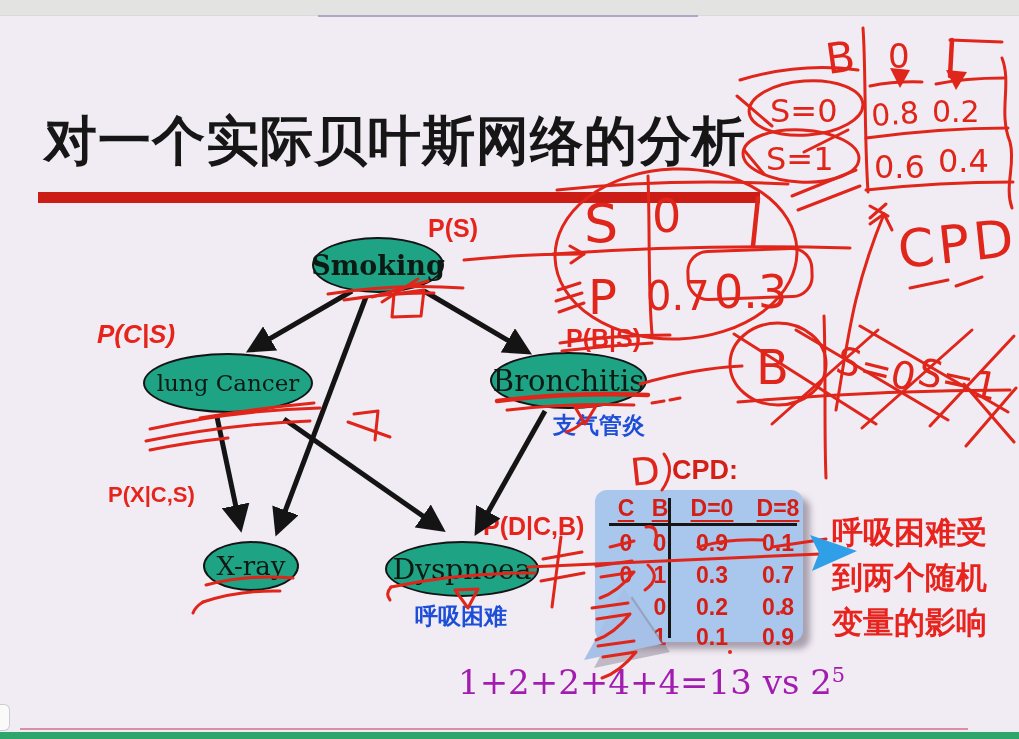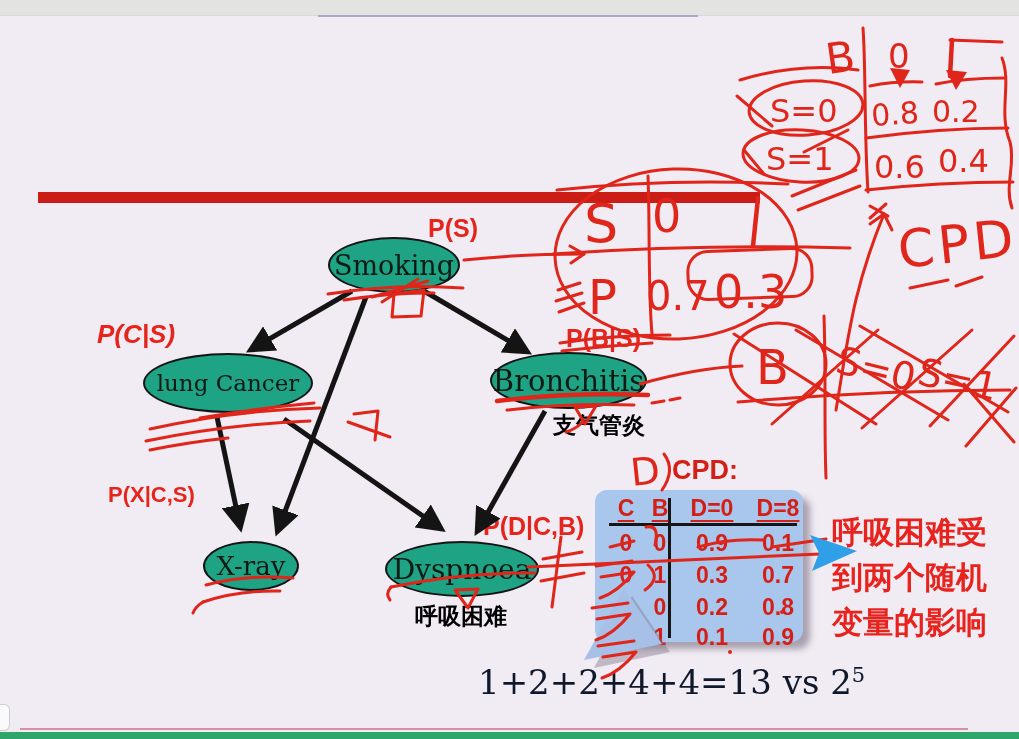--- a/index.html
+++ b/index.html
@@ -6,71 +6,72 @@
   #screen{position:relative;width:1019px;height:739px;background:#f1ebf3;overflow:hidden;
           font-family:"Liberation Sans",sans-serif;}
   .topband{position:absolute;left:0;top:0;width:1019px;height:15px;background:#e3e4e2;border-bottom:1px solid #dcd8de;}
   .topline{position:absolute;left:318px;top:15px;width:380px;height:2px;background:#b3a5c8;}
   .title{position:absolute;left:44px;top:106px;font-size:53px;font-weight:bold;color:#161616;letter-spacing:1px;white-space:nowrap;}
   .titlebar{position:absolute;left:38px;top:192px;width:722px;height:11px;background:#cb1d15;}
   .redlab{position:absolute;color:#e7241c;font-weight:bold;white-space:nowrap;}
   .node{position:absolute;display:flex;align-items:center;justify-content:center;
         background:#1fa385;border:2px solid #141414;border-radius:50%;
         font-family:"DejaVu Serif",serif;color:#0c1a14;z-index:2;}
-  .zh{position:absolute;color:#000000;font-weight:bold;font-size:23px;z-index:2;white-space:nowrap;}
+  .zh{position:absolute;color:#1d4ed8;font-weight:bold;font-size:23px;z-index:2;white-space:nowrap;}
   .svglayer{position:absolute;left:0;top:0;z-index:1;}
   .annlayer{position:absolute;left:0;top:0;z-index:5;pointer-events:none;}
   .cpdbox{position:absolute;left:595px;top:490px;width:208px;height:152px;background:#a9c6ec;
           border-radius:12px;box-shadow:7px 7px 6px rgba(110,100,118,.55);z-index:3;}
   .cpdrow{position:absolute;left:14px;display:flex;color:#d41f16;font-weight:bold;font-size:23px;}
   .cpdrow span{display:inline-block;text-align:center;}
   .c1{width:34px;}.c2{width:34px;}.c3{width:70px;}.c4{width:62px;}
   .cpdhead span{text-decoration:underline;text-underline-offset:4px;text-decoration-thickness:2px;}
   .vdiv{position:absolute;left:73px;top:8px;width:3px;height:140px;background:#161616;}
   .hdiv{position:absolute;left:14px;top:33px;width:188px;height:3px;background:#161616;}
   .cpdtitle{position:absolute;left:672px;top:455px;font-size:27px;font-weight:bold;color:#d41f16;z-index:3;}
   .callout{position:absolute;left:832px;top:510px;width:190px;color:#e8231d;font-weight:bold;
            font-size:31px;line-height:45px;z-index:4;white-space:nowrap;}
-  .formula{position:absolute;left:458px;top:662px;font-family:"DejaVu Serif",serif;font-size:34px;color:#0f172a;z-index:2;margin-left:20px;}
+  .formula{position:absolute;left:458px;top:662px;font-family:"DejaVu Serif",serif;font-size:34px;color:#a21caf;z-index:2;}
   .formula sup{font-size:21px;}
   .pinkline{position:absolute;left:20px;top:728px;width:948px;height:2px;background:#db8fa3;}
   .greenbar{position:absolute;left:0;top:732px;width:1019px;height:7px;background:#2ea56b;}
   .whitetab{position:absolute;left:0;top:704px;width:9px;height:25px;background:#fbfafb;border:1px solid #cfcccf;border-left:none;border-radius:0 6px 6px 0;}
   .ink path,.ink ellipse,.ink rect,.ink line{stroke:#e0251a;stroke-width:3;fill:none;stroke-linecap:round;stroke-linejoin:round;}
   .ink .thick{stroke-width:4.5;}
   .ink .fillred{fill:#e0251a;stroke:none;}
   .hw{fill:#e0251a;font-family:"DejaVu Sans",sans-serif;}
 </style>
 </head>
 <body>
 
 <div id="screen">
 
   <div class="topband"></div>
   <div class="topline"></div>
 
+  <div class="title">对一个实际贝叶斯网络的分析</div>
   <div class="titlebar"></div>
 
   <svg class="svglayer" width="1019" height="739" viewBox="0 0 1019 739">
     <defs>
       <marker id="ah" viewBox="0 0 10 10" refX="7.5" refY="5" markerWidth="5.6" markerHeight="5.6" orient="auto-start-reverse">
         <path d="M0,0 L10,5 L0,10 Z" fill="#141414"></path>
       </marker>
     </defs>
     <g stroke="#141414" stroke-width="5" marker-end="url(#ah)">
       <line x1="352" y1="291" x2="252" y2="349"></line>
       <line x1="424" y1="291" x2="526" y2="351"></line>
       <line x1="366" y1="297" x2="278" y2="530"></line>
       <line x1="217" y1="417" x2="240" y2="526"></line>
       <line x1="284" y1="419" x2="440" y2="528"></line>
       <line x1="545" y1="411" x2="478" y2="530"></line>
     </g>
   </svg>
 
-  <div class="node" style="left:328px;top:237px;width:128px;height:52px;font-size:27px;">
+  <div class="node" style="left:312px;top:237px;width:128px;height:52px;font-size:27px;font-weight:bold;">
       <span>Smoking</span>
     </div>
   <div class="node" style="left:143px;top:353px;width:166px;height:56px;font-size:23px;">
       <span>lung Cancer</span>
     </div>
   <div class="node" style="left:203px;top:541px;width:92px;height:46px;font-size:26px;">
       <span>X-ray</span>
     </div>
   <div class="node" style="left:490px;top:352px;width:153px;height:53px;font-size:29px;">
       <span>Bronchitis</span>

